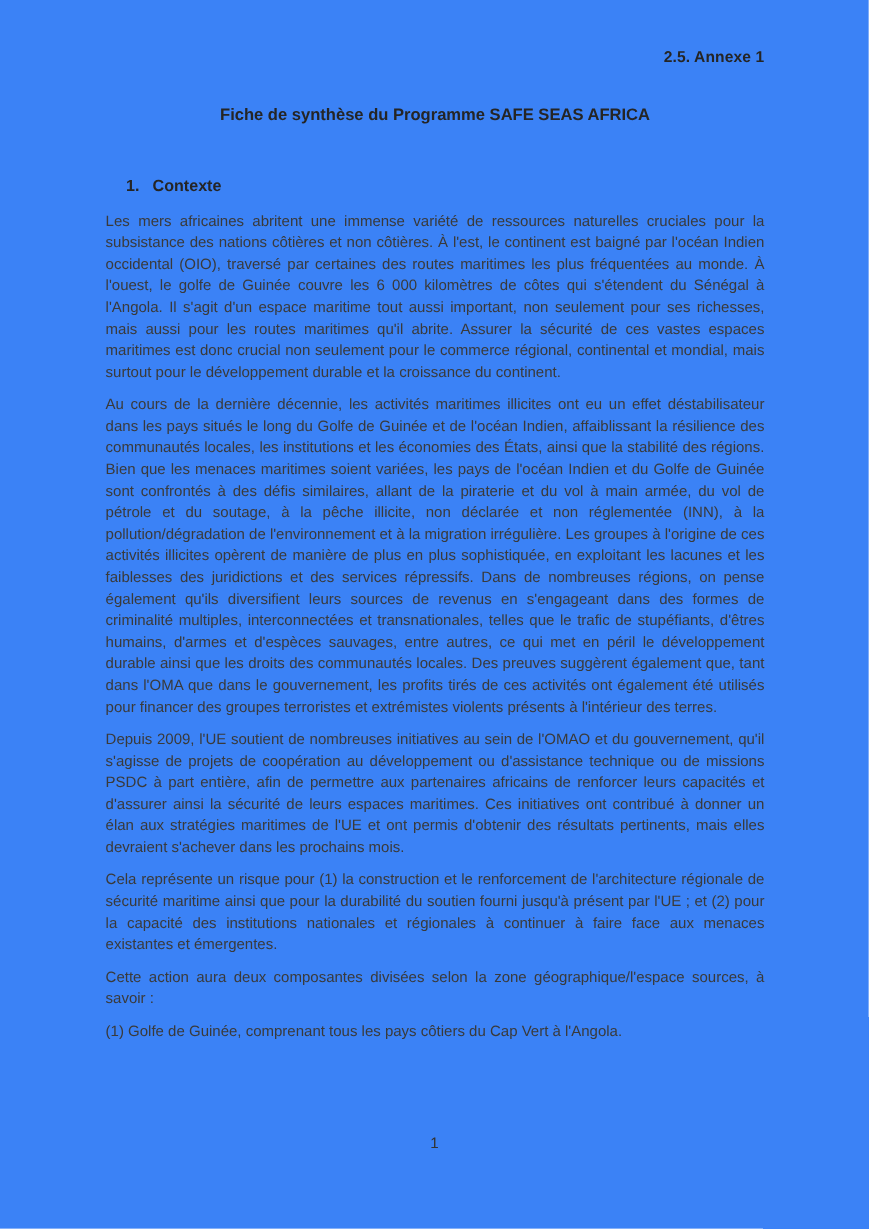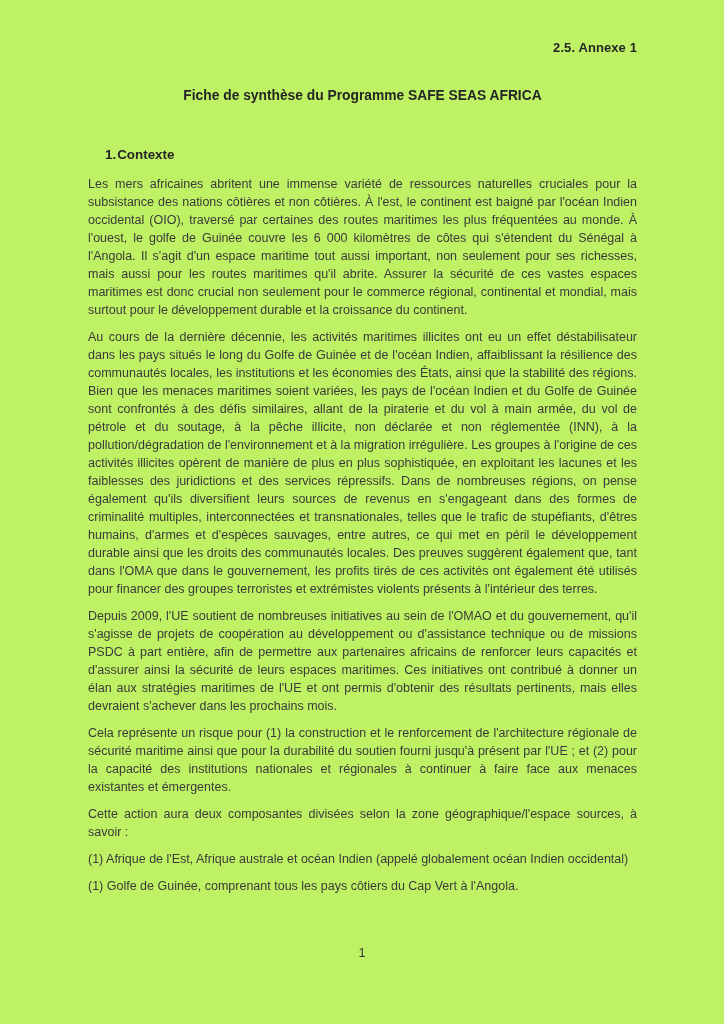--- a/index.html
+++ b/index.html
@@ -5,21 +5,21 @@
   html, body {
     margin: 0;
     padding: 0;
     background: #ffffff;
   }
   .page {
     position: relative;
     width: 724px;
     height: 1024px;
     box-sizing: border-box;
-    background: #bef264;
+    background: #3b82f6;
     padding: 40px 87px 0 88px;
     overflow: hidden;
     font-family: "Liberation Sans", "DejaVu Sans", sans-serif;
   }
   .annex {
     font-size: 13px;
     font-weight: 700;
     color: #252525;
     text-align: right;
     letter-spacing: 0.1px;
@@ -32,21 +32,21 @@
     margin: 33px 0 16px 0;
   }
   .section-heading {
     margin: 44px 0 13px 0;
     padding-left: 17px;
     font-size: 13.4px;
     font-weight: 700;
     color: #252525;
   }
   .section-heading .sec-label {
-    margin-left: 1px;
+    margin-left: 11px;
   }
   .body-para {
     font-size: 12.5px;
     line-height: 18px;
     color: #3a3a3a;
     text-align: justify;
     margin: 0 0 9px 0;
   }
   .page-number {
     position: absolute;
@@ -74,19 +74,18 @@
   <p class="body-para">Les mers africaines abritent une immense variété de ressources naturelles cruciales pour la subsistance des nations côtières et non côtières. À l'est, le continent est baigné par l'océan Indien occidental (OIO), traversé par certaines des routes maritimes les plus fréquentées au monde. À l'ouest, le golfe de Guinée couvre les 6 000 kilomètres de côtes qui s'étendent du Sénégal à l'Angola. Il s'agit d'un espace maritime tout aussi important, non seulement pour ses richesses, mais aussi pour les routes maritimes qu'il abrite. Assurer la sécurité de ces vastes espaces maritimes est donc crucial non seulement pour le commerce régional, continental et mondial, mais surtout pour le développement durable et la croissance du continent.</p>
 
   <p class="body-para">Au cours de la dernière décennie, les activités maritimes illicites ont eu un effet déstabilisateur dans les pays situés le long du Golfe de Guinée et de l'océan Indien, affaiblissant la résilience des communautés locales, les institutions et les économies des États, ainsi que la stabilité des régions. Bien que les menaces maritimes soient variées, les pays de l'océan Indien et du Golfe de Guinée sont confrontés à des défis similaires, allant de la piraterie et du vol à main armée, du vol de pétrole et du soutage, à la pêche illicite, non déclarée et non réglementée (INN), à la pollution/dégradation de l'environnement et à la migration irrégulière. Les groupes à l'origine de ces activités illicites opèrent de manière de plus en plus sophistiquée, en exploitant les lacunes et les faiblesses des juridictions et des services répressifs. Dans de nombreuses régions, on pense également qu'ils diversifient leurs sources de revenus en s'engageant dans des formes de criminalité multiples, interconnectées et transnationales, telles que le trafic de stupéfiants, d'êtres humains, d'armes et d'espèces sauvages, entre autres, ce qui met en péril le développement durable ainsi que les droits des communautés locales. Des preuves suggèrent également que, tant dans l'OMA que dans le gouvernement, les profits tirés de ces activités ont également été utilisés pour financer des groupes terroristes et extrémistes violents présents à l'intérieur des terres.</p>
 
   <p class="body-para">Depuis 2009, l'UE soutient de nombreuses initiatives au sein de l'OMAO et du gouvernement, qu'il s'agisse de projets de coopération au développement ou d'assistance technique ou de missions PSDC à part entière, afin de permettre aux partenaires africains de renforcer leurs capacités et d'assurer ainsi la sécurité de leurs espaces maritimes. Ces initiatives ont contribué à donner un élan aux stratégies maritimes de l'UE et ont permis d'obtenir des résultats pertinents, mais elles devraient s'achever dans les prochains mois.</p>
 
   <p class="body-para">Cela représente un risque pour (1) la construction et le renforcement de l'architecture régionale de sécurité maritime ainsi que pour la durabilité du soutien fourni jusqu'à présent par l'UE ; et (2) pour la capacité des institutions nationales et régionales à continuer à faire face aux menaces existantes et émergentes.</p>
 
   <p class="body-para">Cette action aura deux composantes divisées selon la zone géographique/l'espace sources, à savoir :</p>
 
-  <p class="body-para">(1) Afrique de l'Est, Afrique australe et océan Indien (appelé globalement océan Indien occidental)</p>
 
   <p class="body-para">(1) Golfe de Guinée, comprenant tous les pays côtiers du Cap Vert à l'Angola.</p>
 
   <div class="page-number">1</div>
 
 </div>
 
 </body></html>

